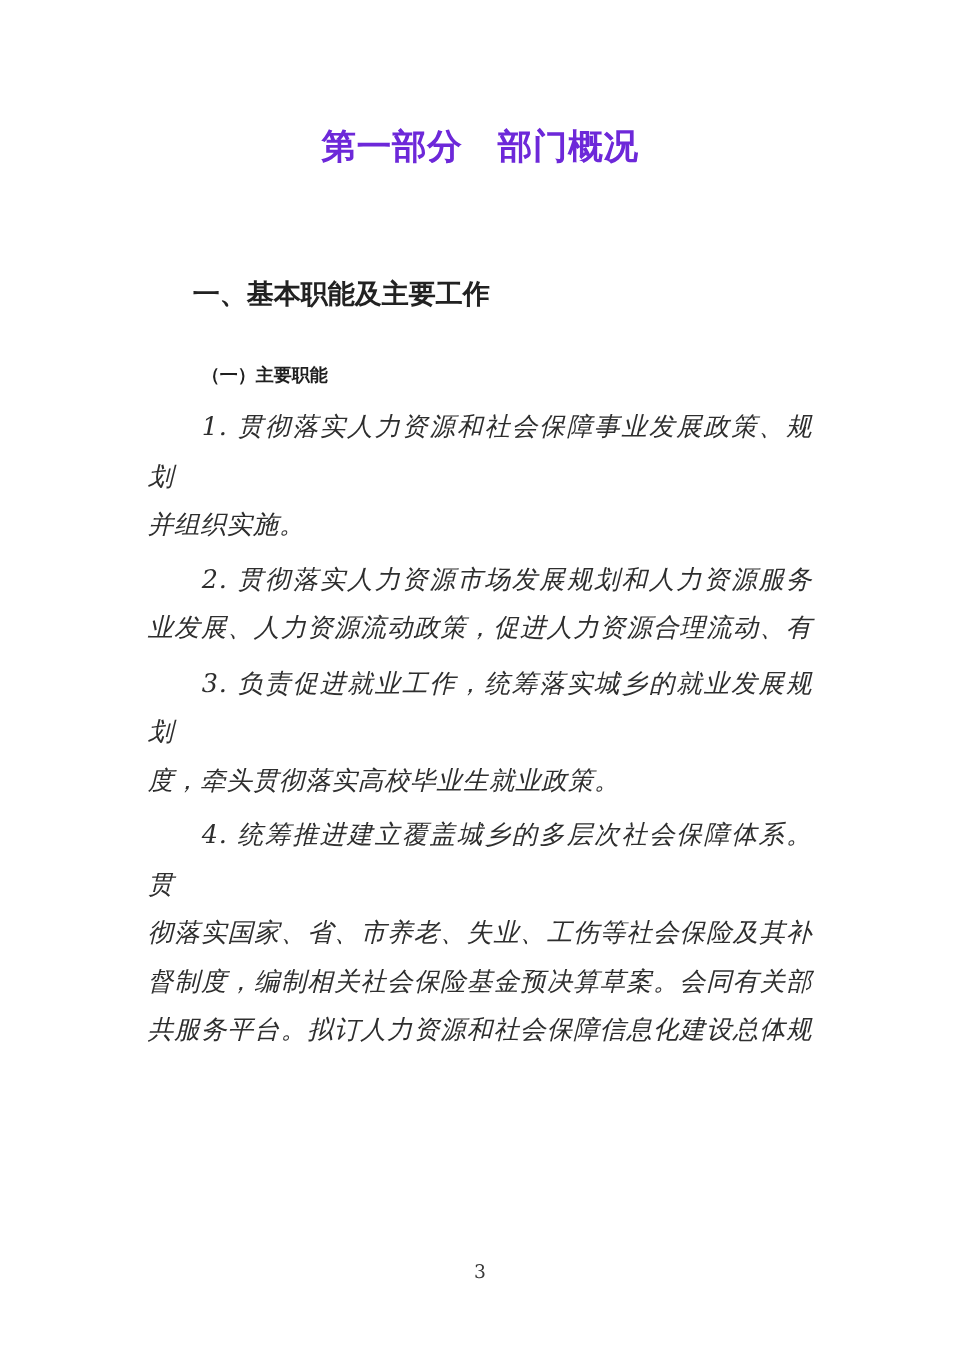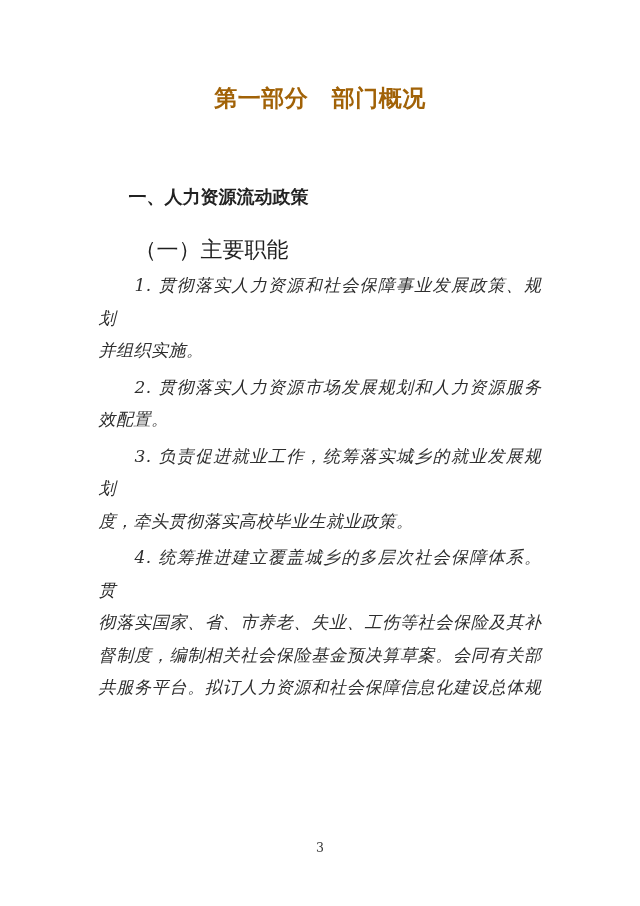--- a/index.html
+++ b/index.html
@@ -17,42 +17,42 @@
     font-family: "DejaVu Serif", serif;
   }
   .doc-title {
     padding-top: 84px;
     text-align: center;
     font-family: "DejaVu Sans", sans-serif;
     font-weight: 700;
     font-size: 23px;
     line-height: 28px;
     letter-spacing: 0.5px;
-    color: #a16207;
+    color: #6d28d9;
     white-space: pre;
   }
   .content {
     width: 443px;
     margin: 0 auto;
   }
   .section-heading {
     margin-top: 74px;
     padding-left: 30px;
     font-family: "DejaVu Sans", sans-serif;
     font-weight: 700;
     font-size: 18px;
     line-height: 21px;
     color: #222222;
   }
   .subsection-heading {
     margin-top: 33px;
     padding-left: 36px;
     font-family: "DejaVu Serif", serif;
-    font-weight: 400;
-    font-size: 22px;
+    font-weight: 700;
+    font-size: 12px;
     line-height: 20px;
     color: #1f1f1f;
   }
   .body-text {
     margin-top: 9px;
     font-size: 17px;
     line-height: 32.5px;
     letter-spacing: 0.5px;
     color: #2e2e2e;
   }
@@ -84,32 +84,32 @@
 </style>
 </head>
 <body>
 
 <div class="page">
 
   <div class="doc-title">第一部分　部门概况</div>
 
   <div class="content">
 
-    <div class="section-heading">一、人力资源流动政策</div>
+    <div class="section-heading">一、基本职能及主要工作</div>
 
     <div class="subsection-heading">（一）主要职能</div>
 
     <div class="body-text">
         <div class="para">
           <div class="line first">1. 贯彻落实人力资源和社会保障事业发展政策、规划</div>
           <div class="line end">并组织实施。</div>
         </div>
         <div class="para">
           <div class="line first">2. 贯彻落实人力资源市场发展规划和人力资源服务</div>
-          <div class="line end">效配置。</div>
+          <div class="line">业发展、人力资源流动政策，促进人力资源合理流动、有</div>
         </div>
         <div class="para">
           <div class="line first">3. 负责促进就业工作，统筹落实城乡的就业发展规划</div>
           <div class="line end">度，牵头贯彻落实高校毕业生就业政策。</div>
         </div>
         <div class="para">
           <div class="line first">4. 统筹推进建立覆盖城乡的多层次社会保障体系。贯</div>
           <div class="line">彻落实国家、省、市养老、失业、工伤等社会保险及其补</div>
           <div class="line">督制度，编制相关社会保险基金预决算草案。会同有关部</div>
           <div class="line">共服务平台。拟订人力资源和社会保障信息化建设总体规</div>

